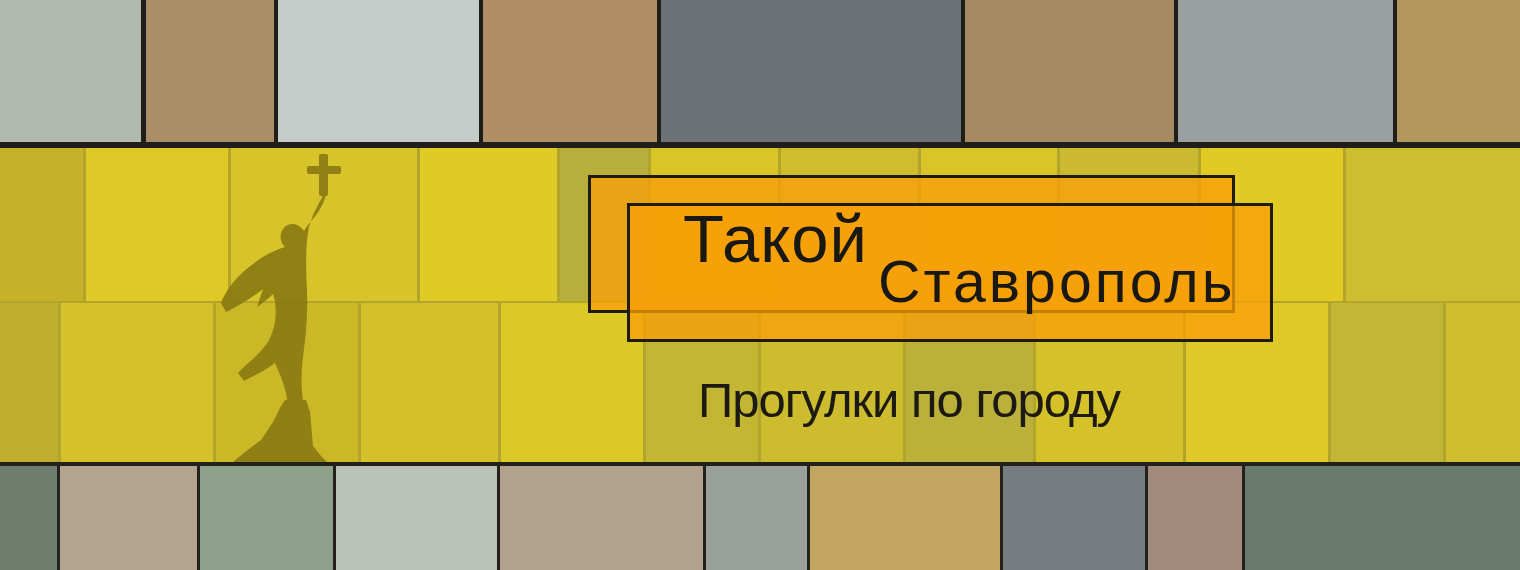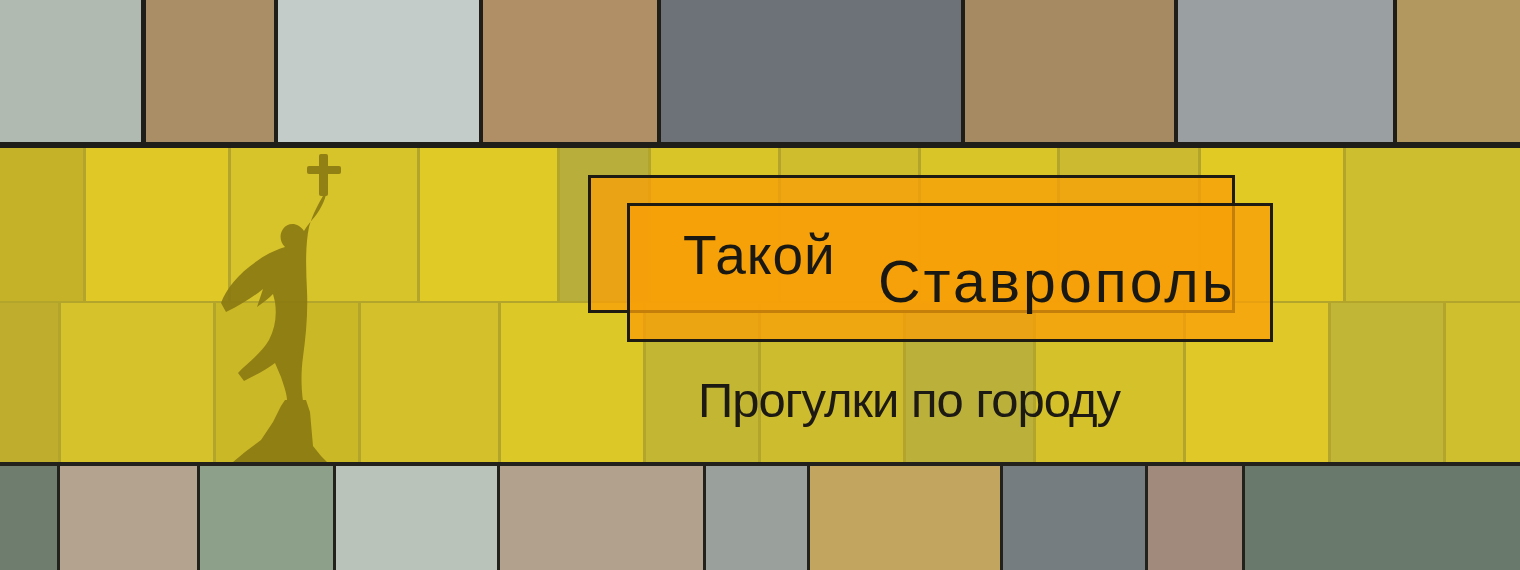--- a/index.html
+++ b/index.html
@@ -30,21 +30,21 @@
     position:absolute;box-sizing:border-box;
     border:3px solid #1e1b13;
     background:rgba(248,159,8,0.76);
   }
   #title-box-back{left:588px;top:175px;width:647px;height:138px;}
   #title-box-front{left:627px;top:203px;width:646px;height:139px;}
   .title-text{
     position:absolute;color:#191813;white-space:nowrap;line-height:1;
     font-weight:400;
   }
-  #title-word-1{left:683px;top:228px;font-size:55px;letter-spacing:1px;}
+  #title-word-1{left:683px;top:205px;font-size:67px;letter-spacing:1px;}
   #title-word-2{left:878px;top:253px;font-size:59px;letter-spacing:3px;}
   #subtitle{left:698px;top:376px;font-size:49px;letter-spacing:-1px;color:#1c1a12;}
 </style>
 </head>
 <body>
 
 <div class="row" id="top-row" style="background: rgb(32, 30, 25);">
     <div class="brick speck" style="left: 0px; width: 141px; top: 0px; height: 142px; background: rgb(176, 186, 176);"></div>
     <div class="brick speck" style="left: 146px; width: 128px; top: 0px; height: 142px; background: rgb(169, 142, 102);"></div>
     <div class="brick speck" style="left: 278px; width: 201px; top: 0px; height: 142px; background: rgb(196, 204, 201);"></div>

